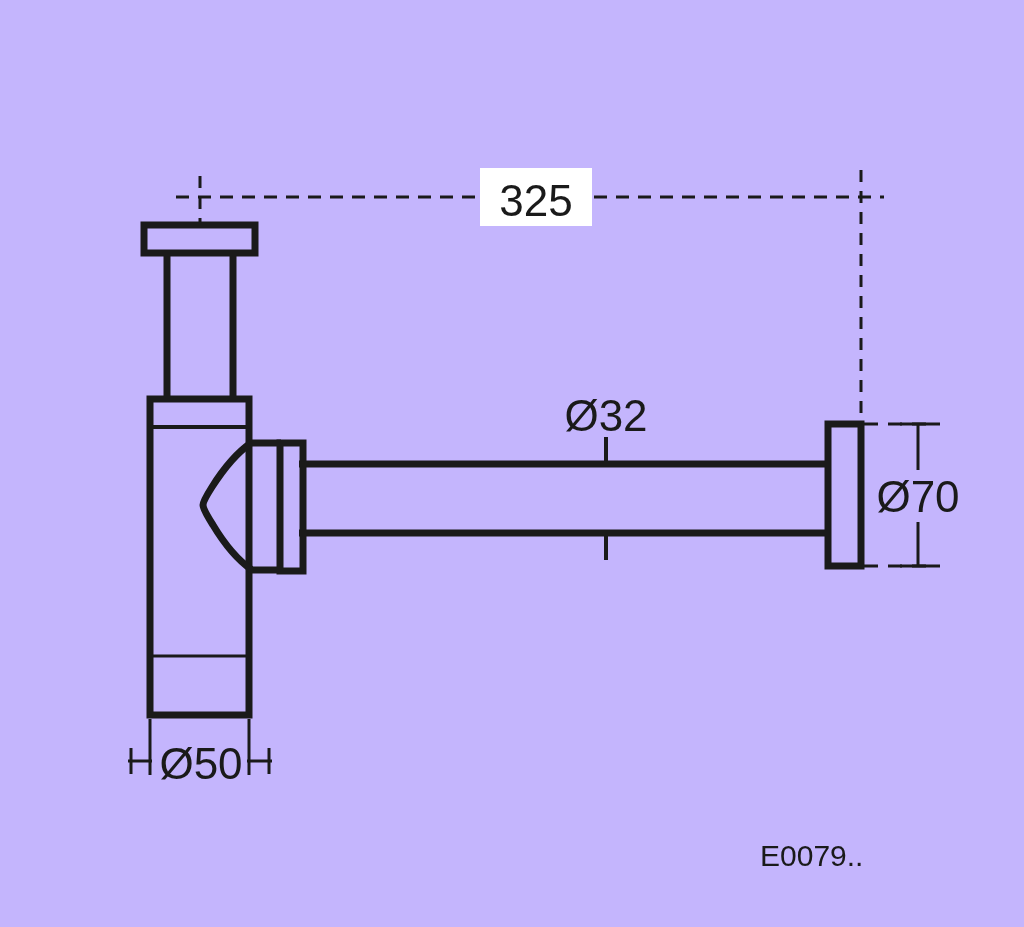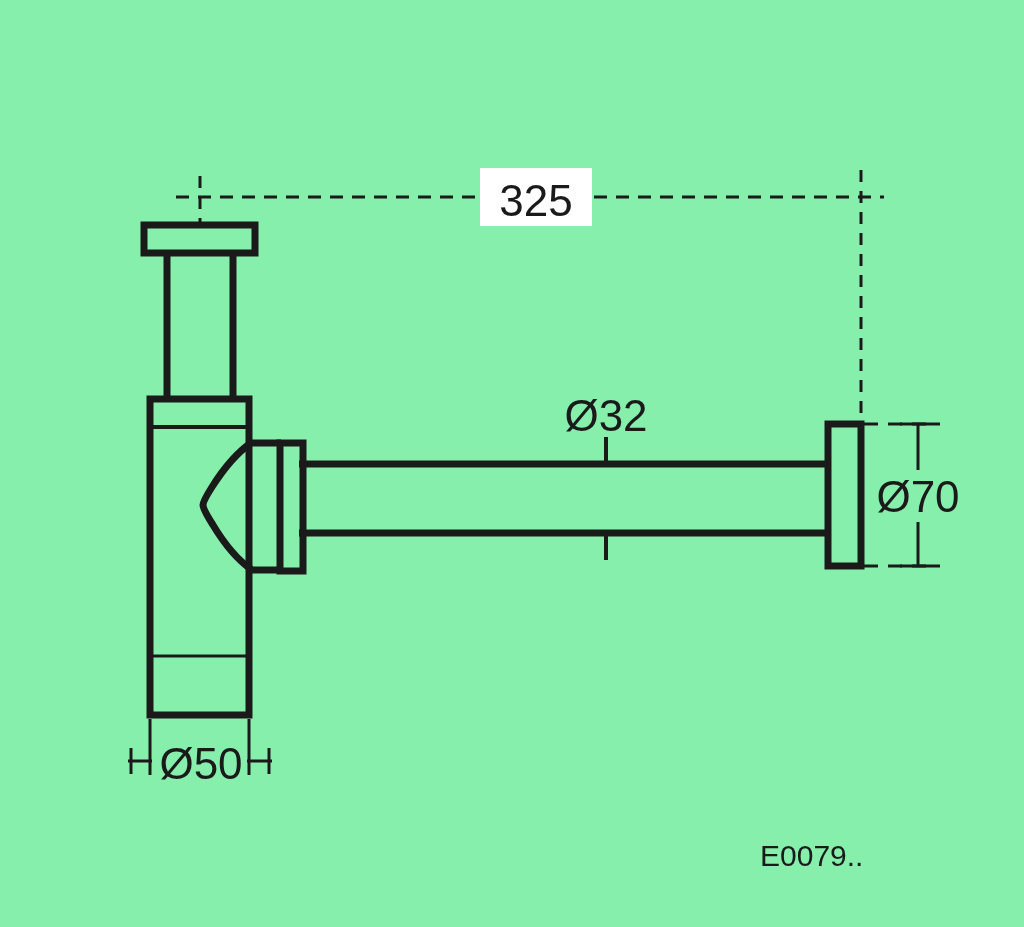--- a/index.html
+++ b/index.html
@@ -8,21 +8,21 @@
     padding: 0;
     background: #ffffff;
   }
   body {
     font-family: "Liberation Sans", sans-serif;
   }
   #canvas {
     position: relative;
     width: 1024px;
     height: 927px;
-    background: #86efac;
+    background: #c4b5fd;
     overflow: hidden;
     text-decoration: underline;
   }
   #drawing-svg {
     position: absolute;
     left: 0;
     top: 0;
     width: 1024px;
     height: 927px;
   }

